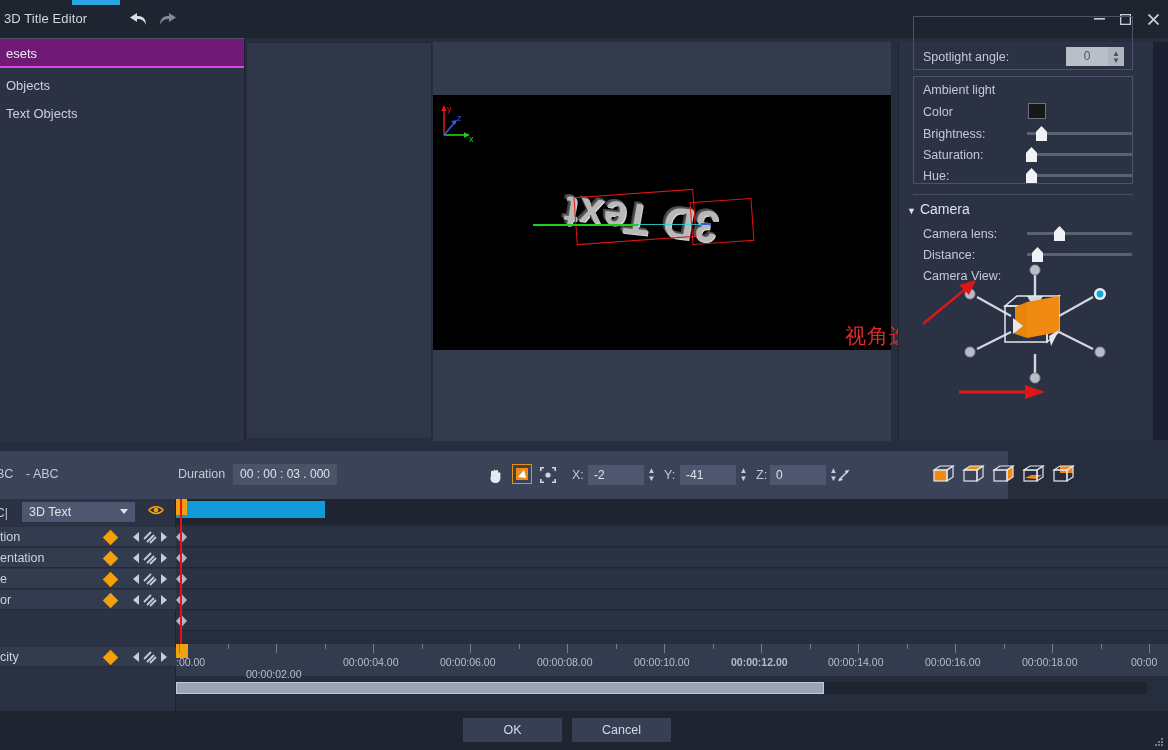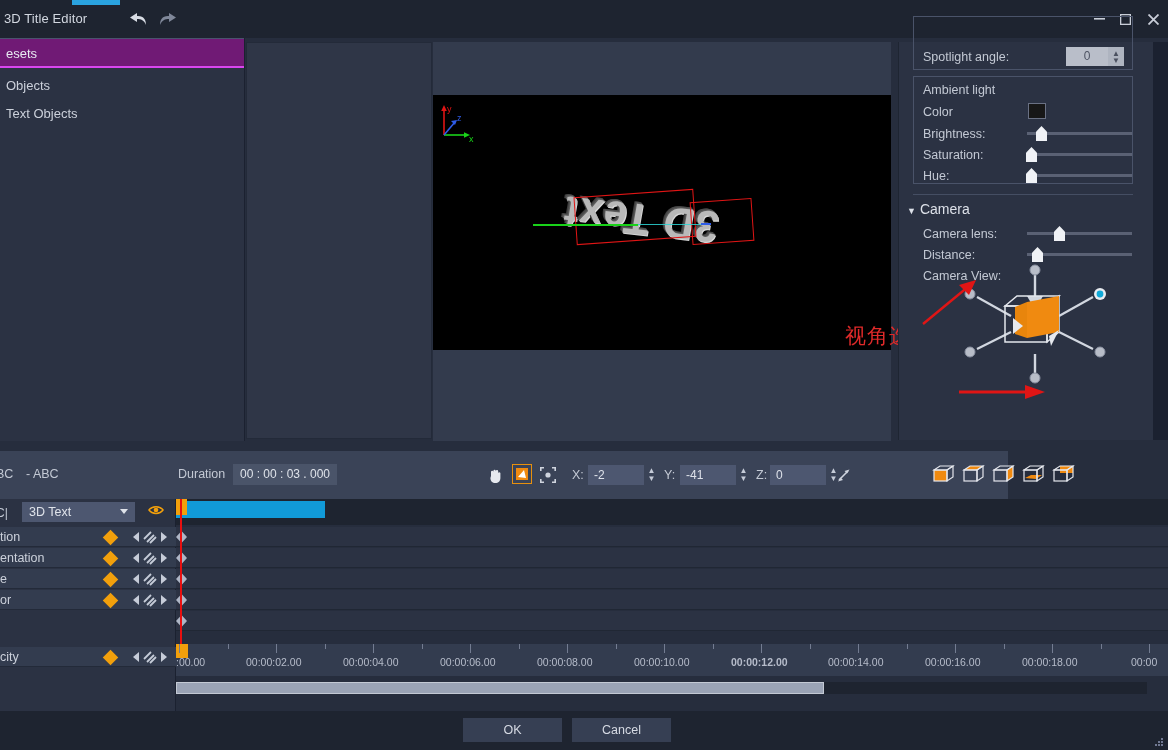--- a/index.html
+++ b/index.html
@@ -678,21 +678,21 @@
   <div id="playhead-knob"></div>
   <div id="playhead-line"></div>
 
   <div id="ruler">
     <div id="ruler-knob"></div>
   <div class="tick" style="left: 3px; height: 9px;"></div>
       <div class="tick" style="left: 51.5px; height: 5px;"></div>
       <div class="tmlabel" style="left: 0px;">:00.00</div>
       <div class="tick" style="left: 100px; height: 9px;"></div>
       <div class="tick" style="left: 148.5px; height: 5px;"></div>
-      <div class="tmlabel" style="left: 70px;">00:00:02.00</div>
+      <div class="tmlabel" style="left: 70px; margin-top: 12px;">00:00:02.00</div>
       <div class="tick" style="left: 197px; height: 9px;"></div>
       <div class="tick" style="left: 245.5px; height: 5px;"></div>
       <div class="tmlabel" style="left: 167px;">00:00:04.00</div>
       <div class="tick" style="left: 294px; height: 9px;"></div>
       <div class="tick" style="left: 342.5px; height: 5px;"></div>
       <div class="tmlabel" style="left: 264px;">00:00:06.00</div>
       <div class="tick" style="left: 391px; height: 9px;"></div>
       <div class="tick" style="left: 439.5px; height: 5px;"></div>
       <div class="tmlabel" style="left: 361px;">00:00:08.00</div>
       <div class="tick" style="left: 488px; height: 9px;"></div>

